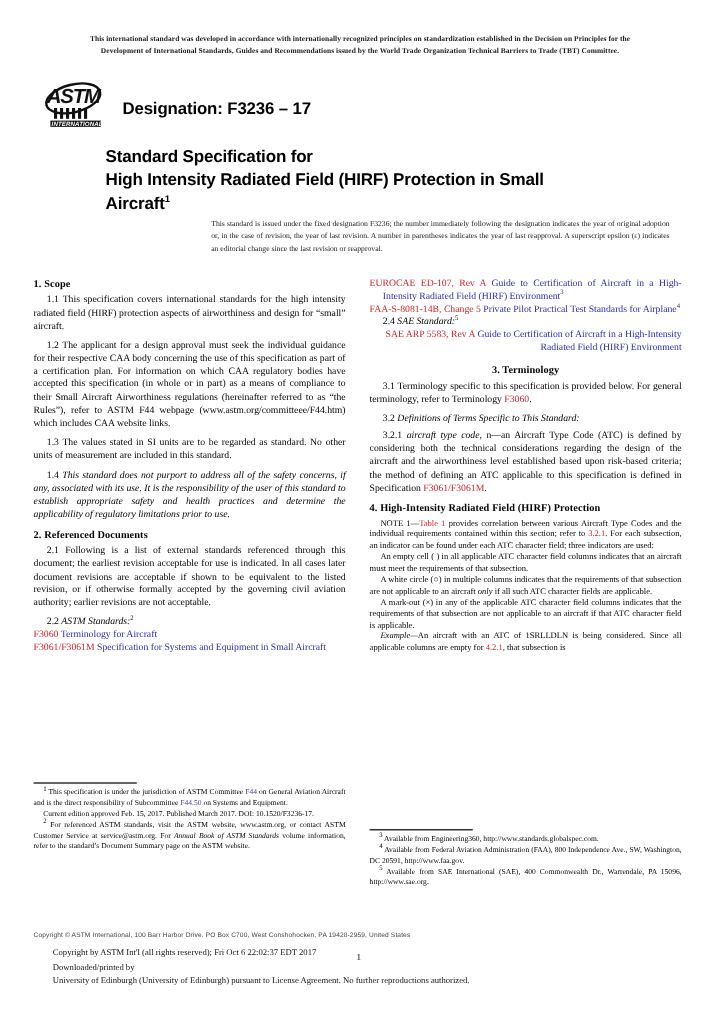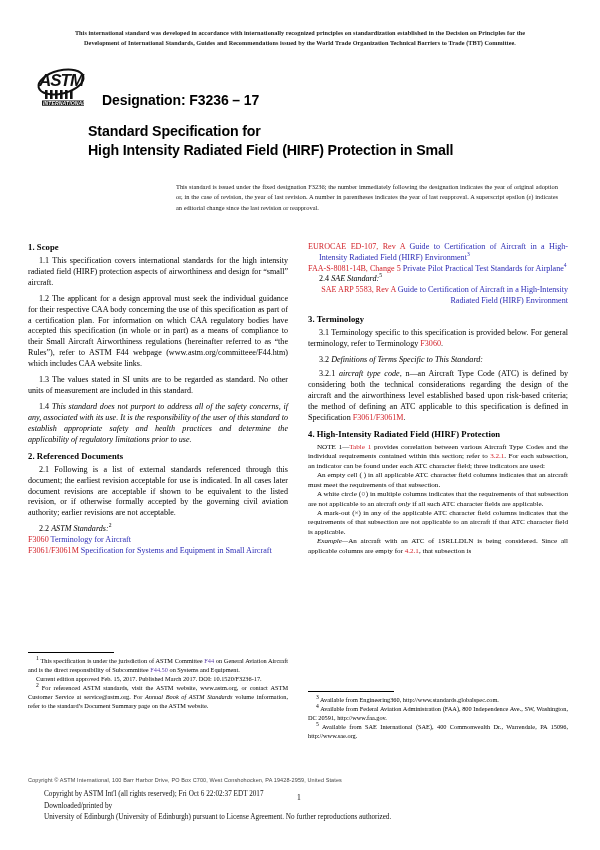--- a/index.html
+++ b/index.html
@@ -36,21 +36,21 @@
     color: #1a1a1a;
   }
   .tbt-banner .l2 { display: block; }
 
   
   .logo-row {
     position: absolute;
     left: 36px;
     top: 62px;
     display: flex;
-    align-items: flex-end;
+    align-items: center;
   }
   .astm-logo {
     width: 54px;
     height: 46px;
     position: relative;
     flex: none;
   }
   .astm-logo svg { display: block; }
   .designation {
     margin-left: 12px;
@@ -84,38 +84,38 @@
     width: 382px;
     font-size: 6.4px;
     line-height: 1.62;
     text-align: justify;
     color: #171717;
   }
 
   
   .col {
     position: absolute;
-    top: 242px;
+    top: 231px;
     width: 260px;
     font-size: 8.1px;
     line-height: 1.345;
     text-align: justify;
     font-family: Liberation Serif, serif;
   }
   .col-left  { left: 28px; }
   .col-right { left: 308px; }
 
   h2.sec {
     font-size: 8.6px;
     font-weight: bold;
     margin: 0 0 2.5px 0;
     text-align: left;
     letter-spacing: 0.01em;
   }
-  h2.sec.spaced { margin-top: 7.5px; }
+  h2.sec.spaced { margin-top: 7.5px; text-align: center; }
   p.para {
     margin: 0 0 5.2px 0;
     text-indent: 11px;
   }
   p.para.tight { margin-bottom: 3.4px; }
   .it { font-style: italic; }
   .ref-red  { color: #d2232a; }
   .ref-blue { color: #2b2bb5; }
   .ref-purple { color: #5a3fa8; }
   sup { font-size: 5.6px; vertical-align: super; line-height: 0; }
@@ -223,20 +223,21 @@
         </g>
         <text x="7" y="42.6" font-family="Liberation Sans, sans-serif" font-size="5.1" font-weight="bold" font-style="italic" fill="#fff" letter-spacing="0.1">INTERNATIONAL</text>
       </svg>
     </div>
     <div class="designation">Designation: F3236 – 17</div>
   </div>
 
   <div class="title-block">
     <div>Standard Specification for</div>
     <div>High Intensity Radiated Field (HIRF) Protection in Small</div>
+    <div><span>Aircraft</span><sup>1</sup></div>
   </div>
 
   <div class="issue-note">This standard is issued under the fixed designation F3236; the number immediately following the designation indicates the year of original adoption or, in the case of revision, the year of last revision. A number in parentheses indicates the year of last reapproval. A superscript epsilon (ε) indicates an editorial change since the last revision or reapproval.</div>
 
   <div class="col col-left">
 
     <h2 class="sec">1. Scope</h2>
     <p class="para">1.1 This specification covers international standards for the high intensity radiated field (HIRF) protection aspects of airworthiness and design for “small” aircraft.</p>
     <p class="para">1.2 The applicant for a design approval must seek the individual guidance for their respective CAA body concerning the use of this specification as part of a certification plan. For information on which CAA regulatory bodies have accepted this specification (in whole or in part) as a means of compliance to their Small Aircraft Airworthiness regulations (hereinafter referred to as “the Rules”), refer to ASTM F44 webpage (www.astm.org/committeee/F44.htm) which includes CAA website links.</p>
     <p class="para">1.3 The values stated in SI units are to be regarded as standard. No other units of measurement are included in this standard.</p>

